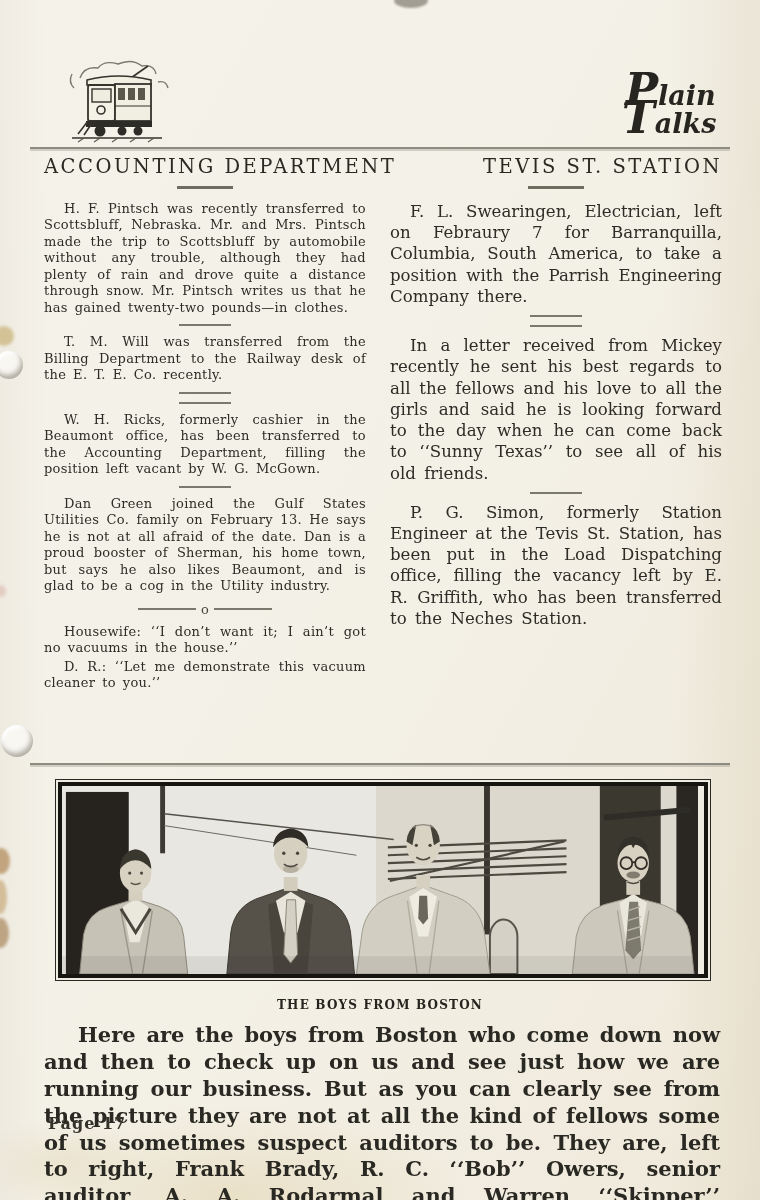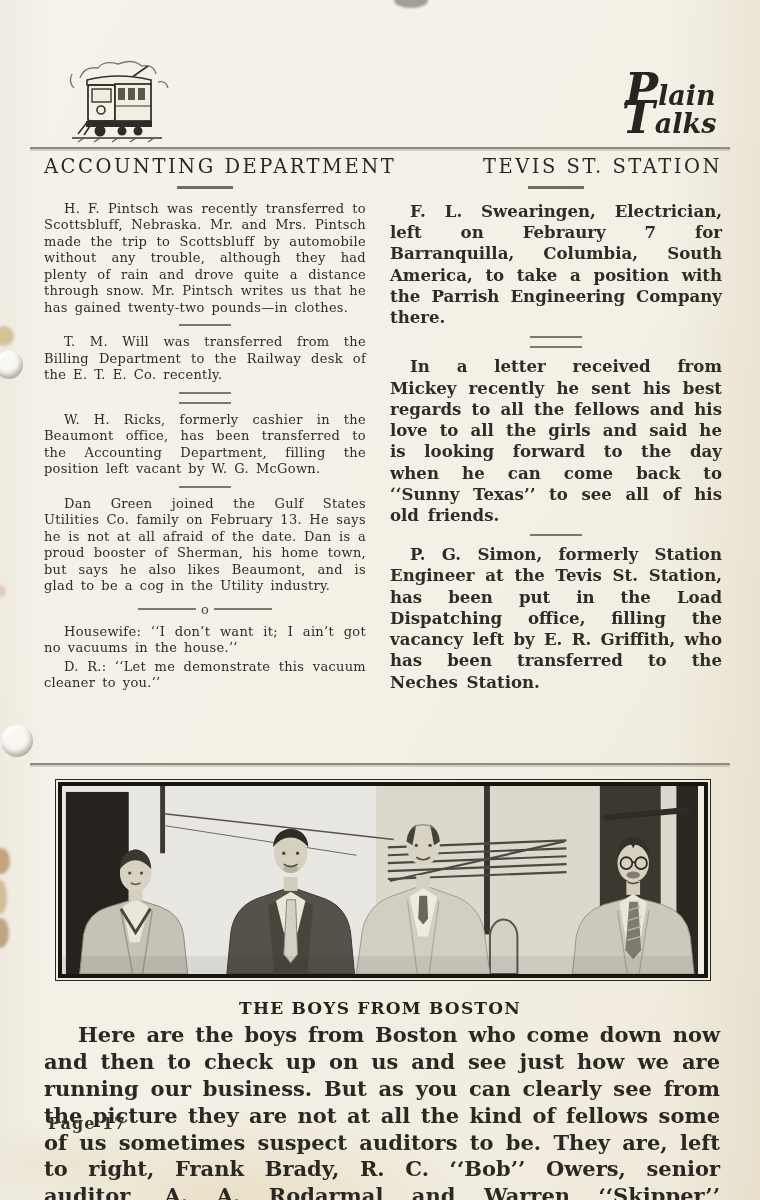--- a/index.html
+++ b/index.html
@@ -29,30 +29,30 @@
   .col-left{left:44px;width:322px;font-size:13px;line-height:1.27;}
   .col-right{left:390px;width:332px;font-size:16.6px;line-height:1.28;}
   h2.colhead{
     margin:0 0 4px;text-align:right;font-weight:normal;
     font-size:19.5px;letter-spacing:2.5px;color:#2b2922;white-space:nowrap;
   }
   .hdash{width:56px;height:3px;background:#6f6c62;margin:6px auto 12px;}
   .pdash{width:52px;height:2px;background:#7b786e;margin:8px auto 8px;}
   .col p{margin:0 0 6px;text-align:justify;text-indent:20px;word-spacing:2px;}
   .col-left p{letter-spacing:.3px;word-spacing:2.5px;}
-  .col-right p{word-spacing:3px;font-weight:bold;}
+  .col-right p{word-spacing:3px;}
   .odash{display:flex;align-items:center;justify-content:center;gap:5px;margin:8px auto 8px;color:#4a4740;font-size:13px;line-height:1;}
   .odash::before,.odash::after{content:"";width:58px;height:2px;background:#7b786e;}
   .joke p{margin-bottom:2px;}
   
   .photo-wrap{left:55px;top:779px;width:650px;border:1px solid #2a2824;padding:2px;background:#efece2;}
   .photo-inner{border:4px solid #17150f;line-height:0;}
   .photo-inner svg{display:block;}
   
-  .cap-title{left:0;top:998px;width:760px;text-align:center;font-weight:bold;font-size:17px;letter-spacing:1.2px;color:#26241e;}
+  .cap-title{left:0;top:998px;width:760px;text-align:center;font-weight:bold;font-size:12px;letter-spacing:1.2px;color:#26241e;}
   .cap-body{left:44px;top:1022px;width:676px;font-weight:bold;font-size:21px;line-height:1.28;text-align:justify;text-indent:34px;word-spacing:2px;color:#2a2822;}
   .pageno{left:48px;top:1114px;font-weight:bold;font-size:16px;letter-spacing:1px;color:#34322b;}
   
   .hole{border-radius:50%;background:#f8f7f2;
     box-shadow:inset -2px -4px 5px rgba(120,115,100,.55), inset 2px 3px 3px rgba(255,255,255,.95);}
   .hole1{left:-5px;top:351px;width:28px;height:28px;}
   .hole2{left:1px;top:725px;width:32px;height:32px;}
   .notch{left:394px;top:-7px;width:34px;height:15px;border-radius:50%;
     background:rgba(95,90,78,.55);filter:blur(1px);}
   .stain{border-radius:50%;filter:blur(1.5px);}

